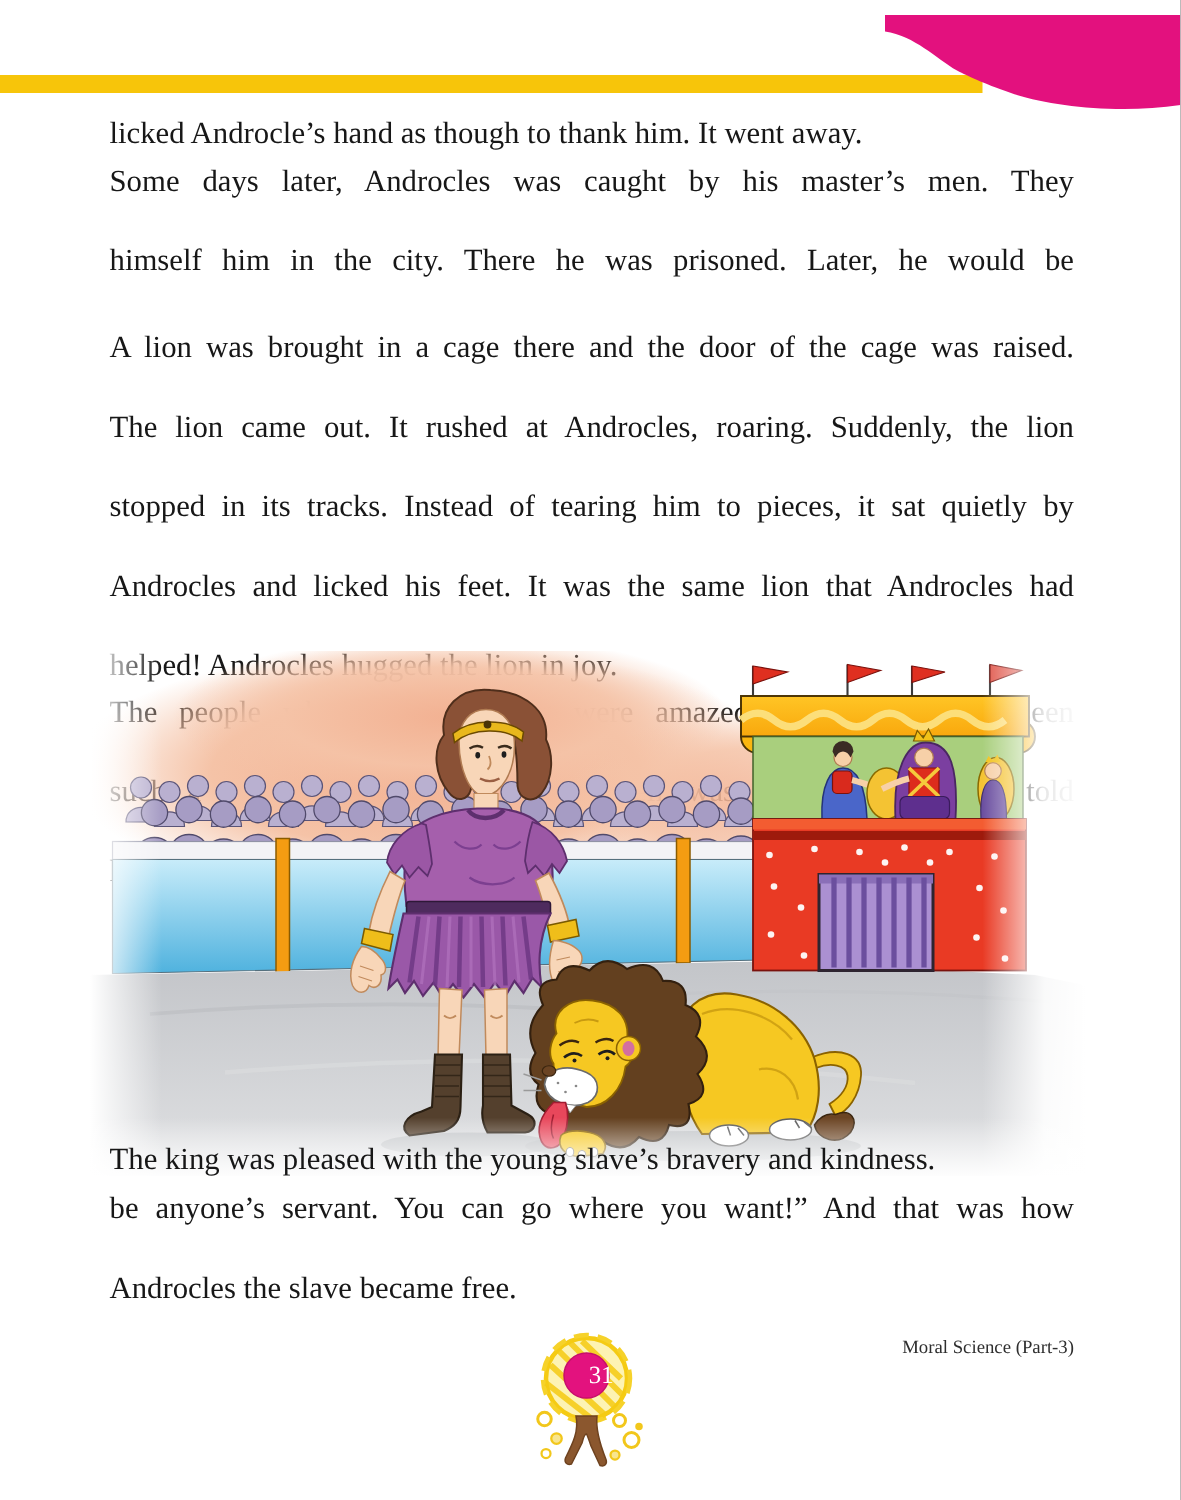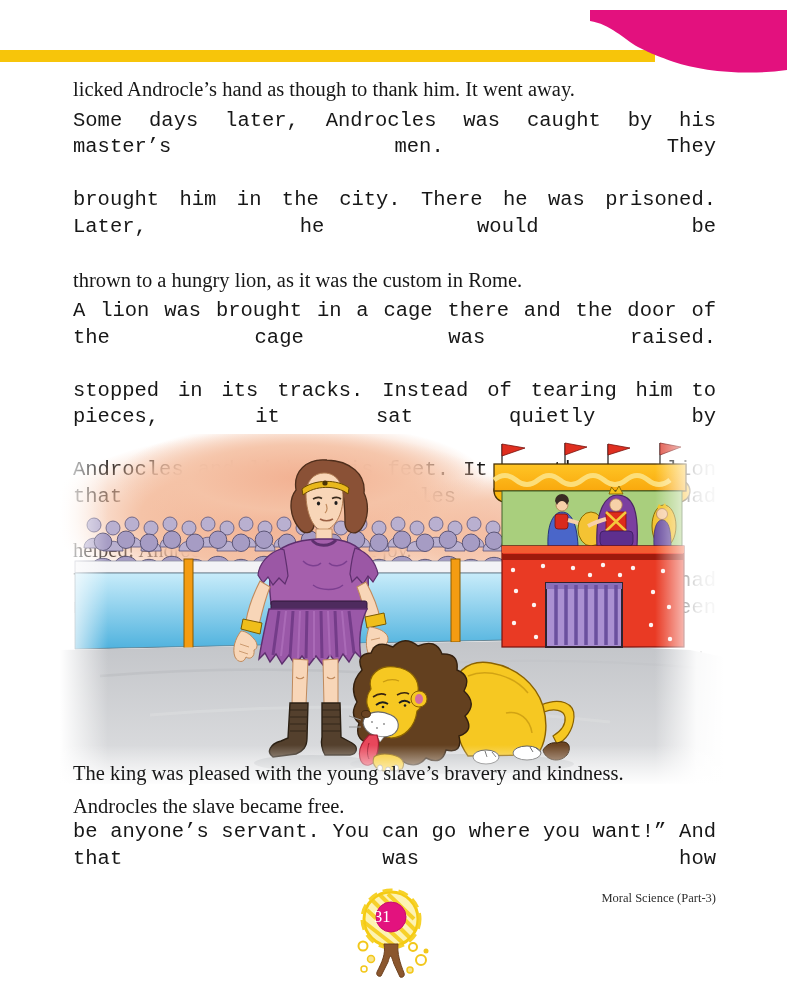--- a/index.html
+++ b/index.html
@@ -7,52 +7,52 @@
         font-family:"Liberation Serif","DejaVu Serif",serif;}
   .topbar{position:absolute;left:0;top:50px;width:655px;height:12px;
           background:var(--bar-yellow,#F7C50A);}
   .swoosh{position:absolute;top:0;right:0;width:199px;height:78px;}
   .text-block{position:absolute;left:73px;width:643px;font-size:20.5px;line-height:26.5px;
               color:var(--text-color,#171717);}
   #block1{top:76px;}
   #block2{top:760px;}
   .para{margin:0 0 5px 0;}
   .line{white-space:normal;}
-  .j{text-align:justify;text-align-last:justify;font-family:Liberation Mono, monospace;}
+  .j{text-align:justify;text-align-last:justify;}
   .j::after{content:"";display:inline-block;width:100%;}
   .illus{position:absolute;left:60px;top:434px;width:664px;height:350px;}
   .treedeco{position:absolute;left:340px;top:884px;width:100px;height:104px;}
-  .pagenum{position:absolute;left:374px;top:905px;width:35px;height:24px;text-align:left;
+  .pagenum{position:absolute;left:374px;top:905px;width:35px;height:24px;text-align:right;
            font-size:16.5px;line-height:24px;color:var(--badge-text,#fff);}
   .booktitle{position:absolute;left:540px;top:891px;width:176px;text-align:right;
              font-size:12.5px;color:var(--footer-text,#2E2E2E);}
 </style>
 </head>
 <body>
 
 <div class="page">
 
   <div class="topbar"></div>
   <svg class="swoosh" viewBox="0 0 199 78">
     <path d="M2,10 L199,10 L199,70 C158,76 112,71 86,62 C66,55 58,51 50,47 C36,39 22,24 2,21 Z" fill="var(--swoosh-pink,#E3117E)"></path>
   </svg>
 
   <div class="text-block" id="block1">
     <p class="para">
       <span class="line">licked Androcle’s hand as though to thank him. It went away.</span>
     </p>
     <p class="para">
       <span class="line j" style="display:block">Some days later, Androcles was caught by his master’s men. They</span>
-      <span class="line j" style="display:block">brought him in the city. There he was prisoned. Later, he would be</span>
-      <span class="line" style="display:block">thrown to a hungry lion, as it was the custom in Rome.</span>
+      <span class="line j" style="display:block">himself him in the city. There he was prisoned. Later, he would be</span>
     </p>
     <p class="para">
     </p>
     <p class="para">
       <span class="line j" style="display:block">A lion was brought in a cage there and the door of the cage was raised.</span>
+      <span class="line j" style="display:block">The lion came out. It rushed at Androcles, roaring. Suddenly, the lion</span>
       <span class="line j" style="display:block">stopped in its tracks. Instead of tearing him to pieces, it sat quietly by</span>
       <span class="line j" style="display:block">Androcles and licked his feet. It was the same lion that Androcles had</span>
       <span class="line" style="display:block">helped! Androcles hugged the lion in joy.</span>
     </p>
     <p class="para">
       <span class="line j" style="display:block">The people who were watching were amazed. They had never seen</span>
       <span class="line j" style="display:block">such a thing happen! The king himself was amazed. Androcles told</span>
       <span class="line" style="display:block">him how he had helped the lion.</span>
     </p>
   </div>
@@ -316,22 +316,22 @@
     <rect x="60" y="434" width="48" height="350" fill="url(#g-fadeL)"></rect>
     <rect x="655" y="434" width="69" height="350" fill="url(#g-fadeR)"></rect>
     <rect x="60" y="745" width="664" height="39" fill="url(#g-fadeB)"></rect>
   </svg>
 
   <div class="text-block" id="block2">
     <p class="para" style="margin-bottom:6px">
       <span class="line">The king was pleased with the young slave’s bravery and kindness.</span>
     </p>
     <p class="para">
+      <span class="line j" style="display:block">be anyone’s servant. You can go where you want!” And that was how</span>
       <span class="line" style="display:block">Androcles the slave became free.</span>
-      <span class="line j" style="display:block">be anyone’s servant. You can go where you want!” And that was how</span>
     </p>
   </div>
 
   <svg class="treedeco" viewBox="340 884 100 104">
     <circle cx="391" cy="919" r="27" fill="#FDF3B3" stroke="#F5CB13" stroke-width="3"></circle>
     <circle cx="391" cy="919" r="29" fill="none" stroke="#F6D22A" stroke-width="3" stroke-dasharray="10 6"></circle>
     <g stroke="#F5CB13" stroke-width="4" opacity="0.85">
       <path d="M372,900 L410,938"></path>
         <path d="M380,895 L415,930"></path>
         <path d="M367,910 L404,944"></path>

